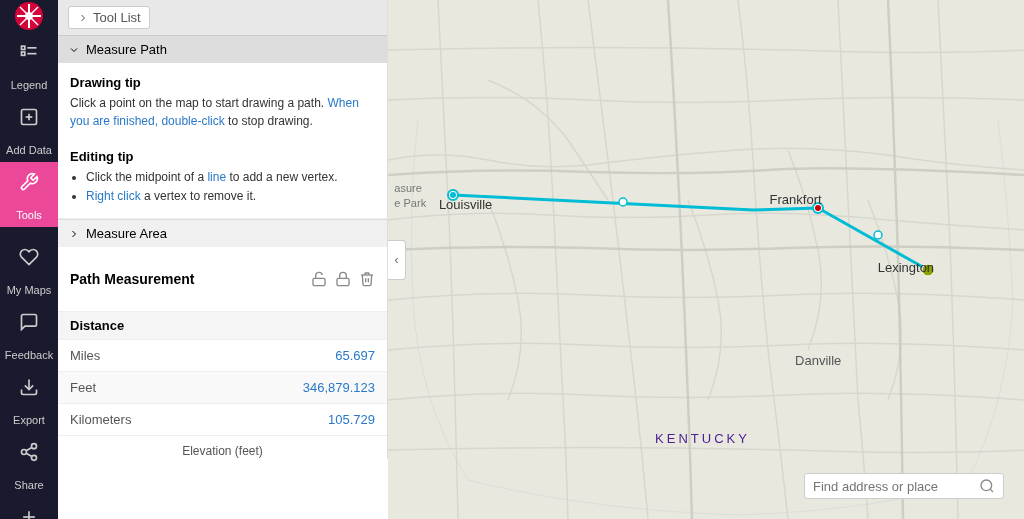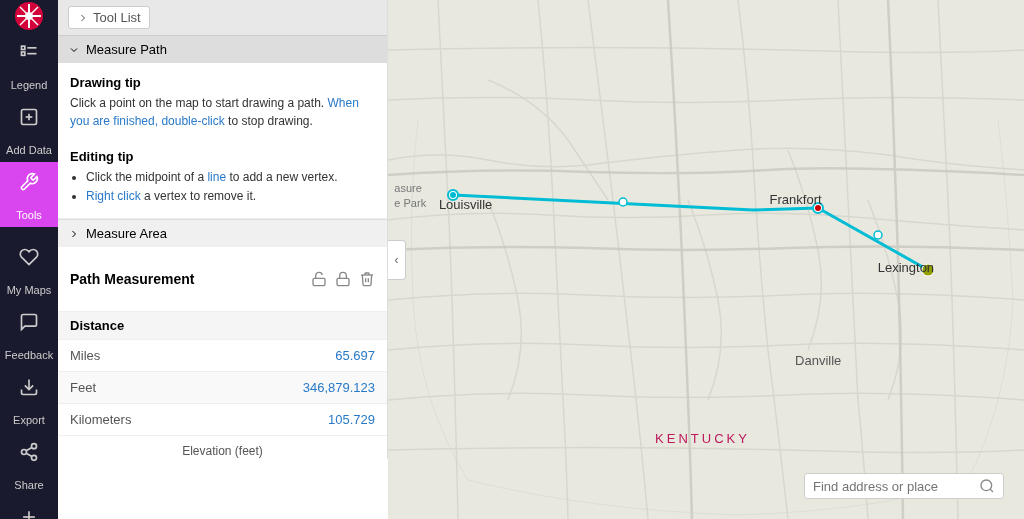--- a/index.html
+++ b/index.html
@@ -30,21 +30,21 @@
       display: flex;
       flex-direction: column;
       align-items: center;
       justify-content: center;
       padding: 10px 0 6px;
       color: #ccc;
       cursor: pointer;
       font-size: 11px;
       gap: 17px;
     }
-    .sidebar-item.active { color: #fff; background: #d946ef; }
+    .sidebar-item.active { color: #fff; background: #ec4899; }
     .sidebar-item svg { width: 20px; height: 20px; }
 
     
     .panel {
       width: 330px;
       background: #f5f5f5;
       border-right: 1px solid #ddd;
       display: flex;
       flex-direction: column;
       height: 459px;
@@ -425,21 +425,21 @@
     <circle cx="430" cy="208" r="5" fill="white" stroke="#00bcd4" stroke-width="2"></circle>
     <circle cx="430" cy="208" r="3" fill="#cc0000"></circle>
     <circle cx="540" cy="270" r="6" fill="#90a000" stroke="#fff" stroke-width="1"></circle>
     <circle cx="490" cy="235" r="4" fill="white" stroke="#00bcd4" stroke-width="1.5"></circle>
   </svg>
 
   <div style="position:absolute; top:38%; left:8%; font-size:13px; color:#333; font-weight:400; pointer-events:none;">Louisville</div>
   <div style="position:absolute; top:37%; left:60%; font-size:13px; color:#333; font-weight:400; pointer-events:none;">Frankfort</div>
   <div style="position:absolute; top:50%; left:77%; font-size:13px; color:#333; font-weight:400; pointer-events:none;">Lexington</div>
   <div style="position:absolute; top:68%; left:64%; font-size:13px; color:#555; font-weight:400; pointer-events:none;">Danville</div>
-  <div style="position:absolute; top:83%; left:42%; font-size:13px; color:#be185d; letter-spacing:3px; pointer-events:none;">KENTUCKY</div>
+  <div style="position:absolute; top:83%; left:42%; font-size:13px; color:#4c1d95; letter-spacing:3px; pointer-events:none;">KENTUCKY</div>
   <div style="position:absolute; top:35%; left:1%; font-size:11px; color:#777; pointer-events:none;">asure</div>
   <div style="position:absolute; top:38%; left:1%; font-size:11px; color:#777; pointer-events:none;">e Park</div>
 
   <div class="map-collapse-btn">
     <span style="font-size:12px; color:#666;">‹</span>
   </div>
 
   <div class="map-search">
     <input type="text" placeholder="Find address or place" style="">
     <svg viewBox="0 0 24 24" fill="none" stroke="#888" stroke-width="2" style="width:16px;height:16px;cursor:pointer;">

